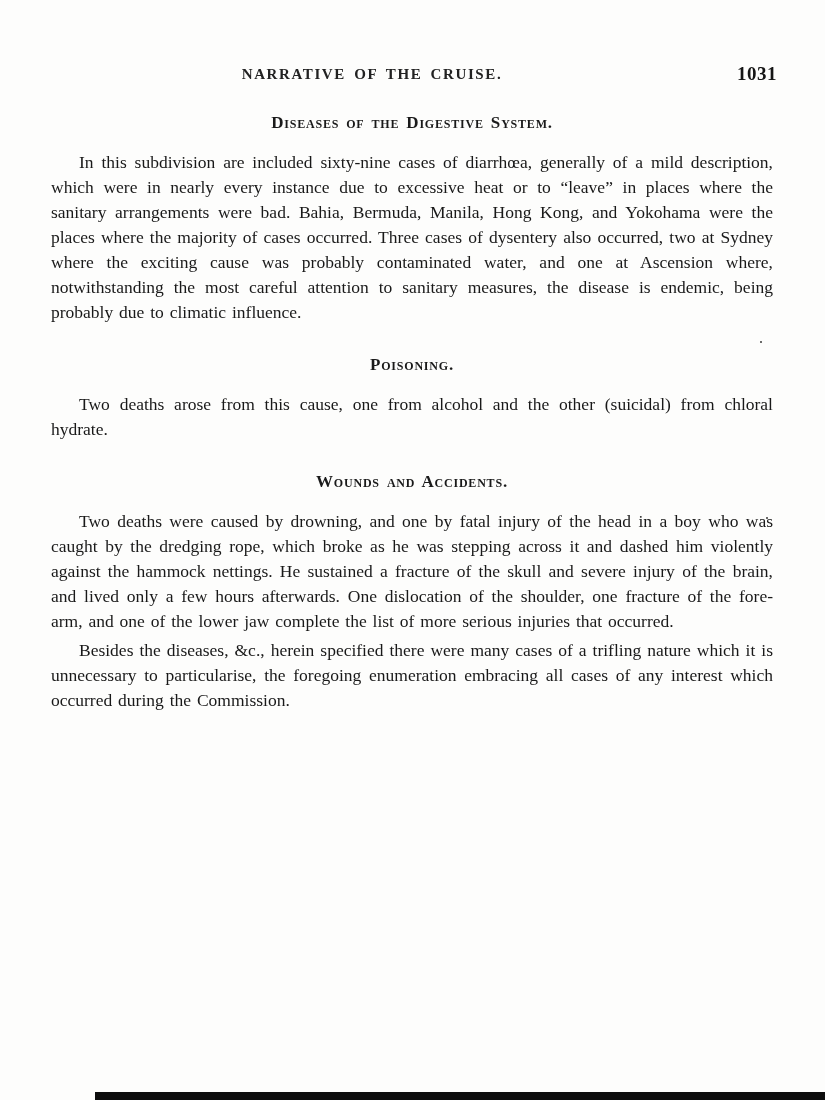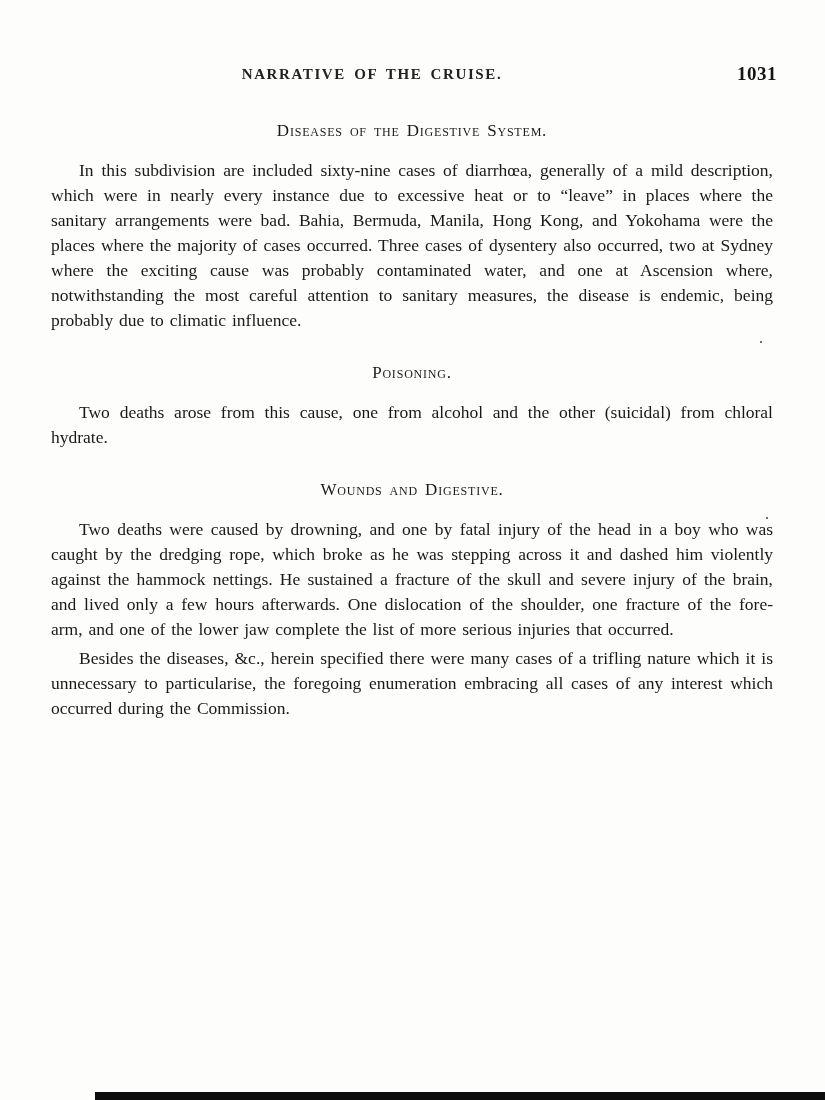--- a/index.html
+++ b/index.html
@@ -14,21 +14,21 @@
     background: #fdfdfc;
     font-family: "Liberation Serif", serif;
     color: #1c1c1c;
     overflow: hidden;
     box-sizing: border-box;
     padding: 66px 48px 0 47px;
   }
   .running-header {
     position: relative;
     height: 24px;
-    margin-bottom: 28px;
+    margin-bottom: 20px;
   }
   .head-title {
     display: block;
     text-align: center;
     position: relative;
     left: -40px;
     font-size: 15px;
     letter-spacing: 1.6px;
     word-spacing: 3px;
     font-weight: 600;
@@ -42,21 +42,21 @@
     font-weight: 700;
     letter-spacing: 0.5px;
     color: #151515;
     text-align: center;
   }
   .sec-heading {
     margin: 27px 0 15px 0;
     text-align: center;
     font-size: 17px;
     line-height: 25px;
-    font-weight: 400;
+    font-weight: 700;
     font-variant: small-caps;
     letter-spacing: 0.8px;
     word-spacing: 2px;
     color: #1a1a1a;
   }
   .sec-heading.first {
     margin-top: 0;
   }
   .text-block p {
     margin: 4px;
@@ -96,21 +96,21 @@
   </header>
 
   <main class="text-block">
 
     <h2 class="sec-heading first">Diseases of the Digestive System.</h2>
     <p>In this subdivision are included sixty-nine cases of diarrhœa, generally of a mild description, which were in nearly every instance due to excessive heat or to “leave” in places where the sanitary arrangements were bad. Bahia, Bermuda, Manila, Hong Kong, and Yokohama were the places where the majority of cases occurred. Three cases of dysentery also occurred, two at Sydney where the exciting cause was probably contaminated water, and one at Ascension where, notwithstanding the most careful attention to sanitary measures, the disease is endemic, being probably due to climatic influence.</p>
 
     <h2 class="sec-heading">Poisoning.</h2>
     <p>Two deaths arose from this cause, one from alcohol and the other (suicidal) from chloral hydrate.</p>
 
-    <h2 class="sec-heading">Wounds and Digestive.</h2>
+    <h2 class="sec-heading">Wounds and Accidents.</h2>
     <p>Two deaths were caused by drowning, and one by fatal injury of the head in a boy who was caught by the dredging rope, which broke as he was stepping across it and dashed him violently against the hammock nettings. He sustained a fracture of the skull and severe injury of the brain, and lived only a few hours afterwards. One dislocation of the shoulder, one fracture of the fore-arm, and one of the lower jaw complete the list of more serious injuries that occurred.</p>
     <p>Besides the diseases, &amp;c., herein specified there were many cases of a trifling nature which it is unnecessary to particularise, the foregoing enumeration embracing all cases of any interest which occurred during the Commission.</p>
 
   </main>
 
   <span class="speck speck-1"></span>
   <span class="speck speck-2"></span>
 
   <div class="scan-bar"></div>
 

